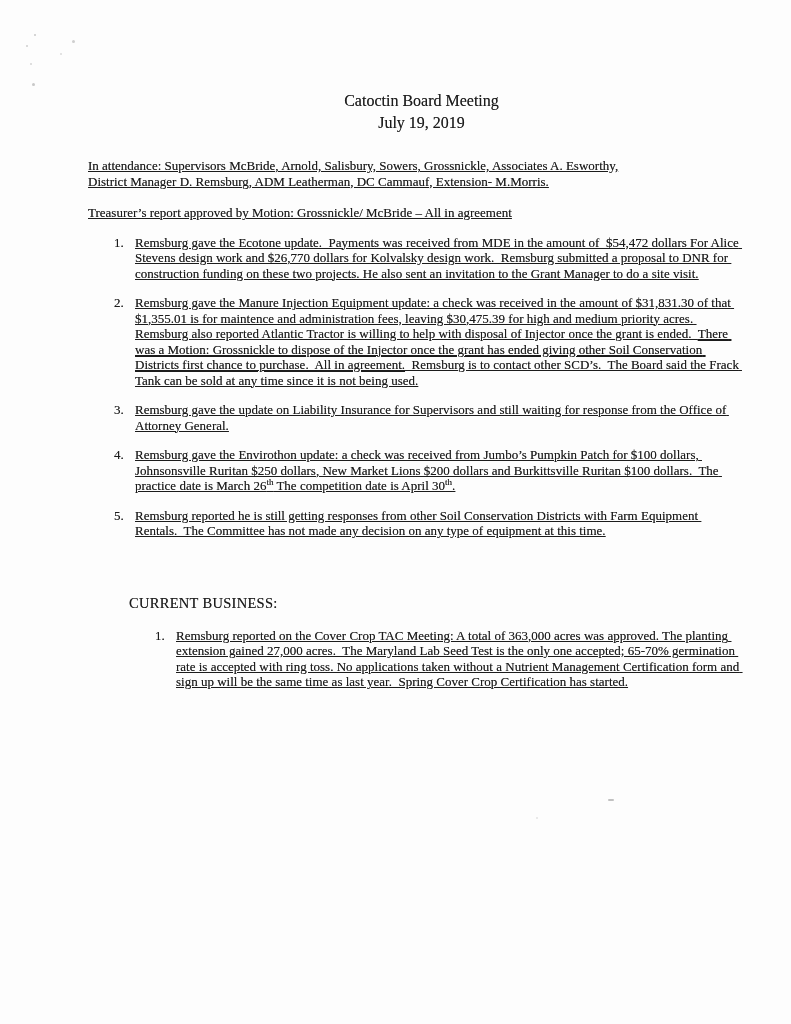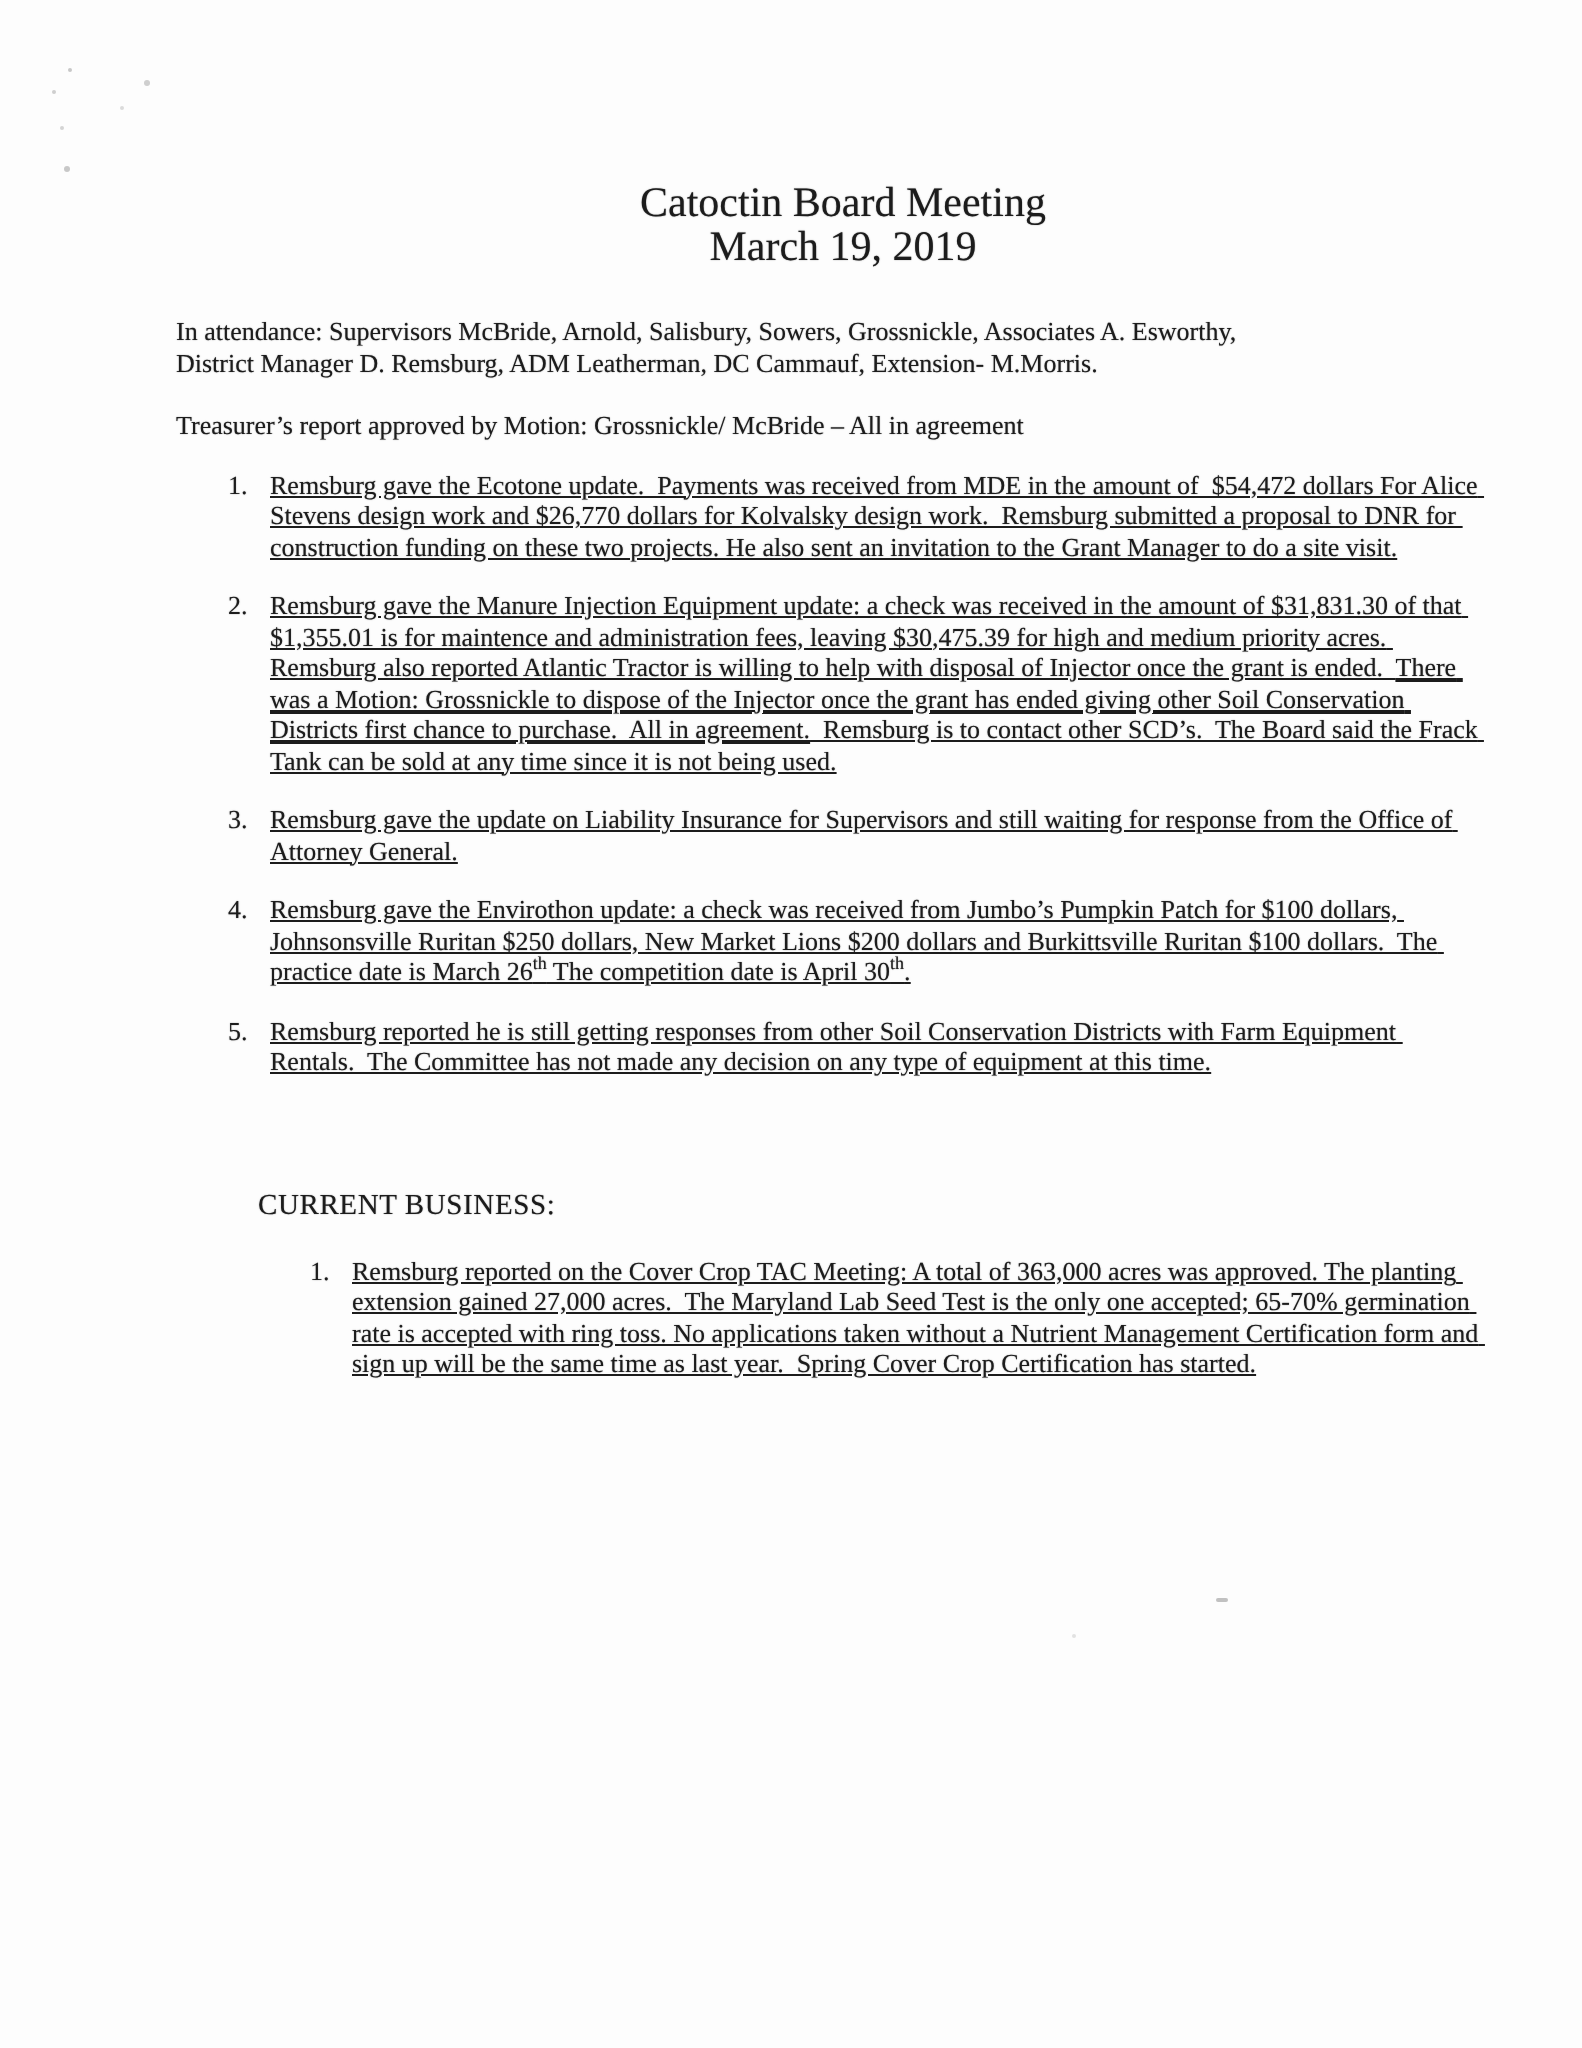--- a/index.html
+++ b/index.html
@@ -11,25 +11,25 @@
     color:var(--ink,#1c1c1c);
     font-family:"Liberation Serif","DejaVu Serif",serif;
     font-size:13px;line-height:15.5px;
     overflow:hidden;
     text-shadow:0 0 0.6px rgba(50,50,50,0.65);
   }
   .content{padding:0 50px 0 88px;}
   .title-block{
     margin-top:90px;
     text-align:center;
-    font-size:21px;line-height:22px;
+    font-size:16px;line-height:22px;
     transform:translateX(7px);
   }
   .intro{margin-top:24px;}
-  .para{white-space:pre-wrap;margin:16px 0 14px 0;}
+  .para{white-space:pre-wrap;margin:16px 0 14px 0;text-decoration:underline;}
   .section-heading{
     font-size:14.5px;line-height:17px;
     letter-spacing:0.3px;
     margin:20px 0 16px 0;
   }
   .section.second{margin-top:56px;margin-left:41px;}
   .item{display:flex;margin-bottom:14px;}
   .num{width:21px;margin-left:26px;flex:0 0 auto;}
   .itext{flex:1;max-width:606px;white-space:pre-wrap;text-decoration:underline;}
   .u{text-decoration:underline;text-underline-offset:2px;}
@@ -55,21 +55,21 @@
   <span class="speck s4"></span>
   <span class="speck s5"></span>
   <span class="speck s6"></span>
   <span class="speck s7"></span>
   <span class="speck s8"></span>
 
   <div class="content">
 
     <div class="title-block">
       <div>Catoctin Board Meeting</div>
-      <div>March 19, 2019</div>
+      <div>July 19, 2019</div>
     </div>
 
     <div class="intro">
         <div class="para">In attendance: Supervisors McBride, Arnold, Salisbury, Sowers, Grossnickle, Associates A. Esworthy,
 District Manager D. Remsburg, ADM Leatherman, DC Cammauf, Extension- M.Morris.</div>
         <div class="para">Treasurer’s report approved by Motion: Grossnickle/ McBride – All in agreement</div>
       </div>
 
     <div class="section first">
       <div class="item-list">

